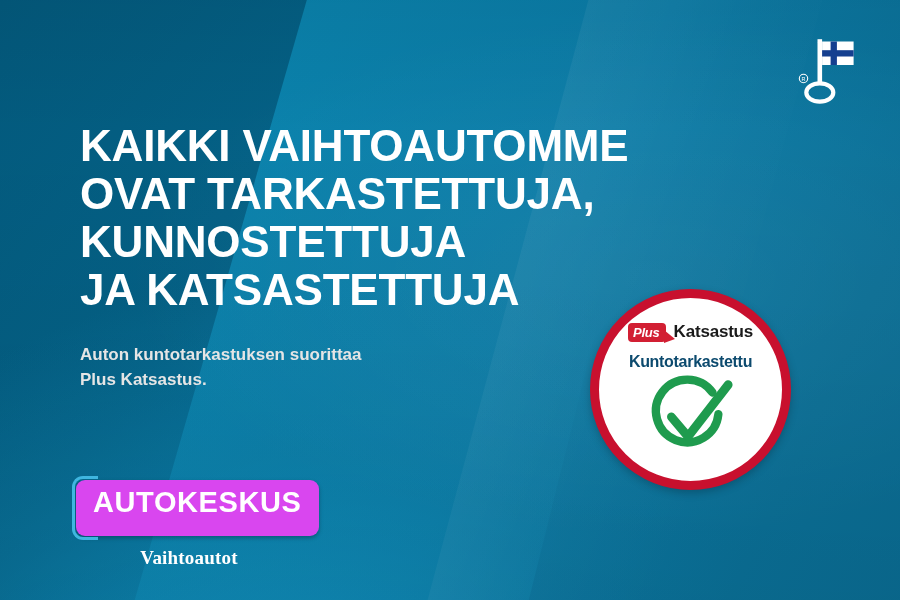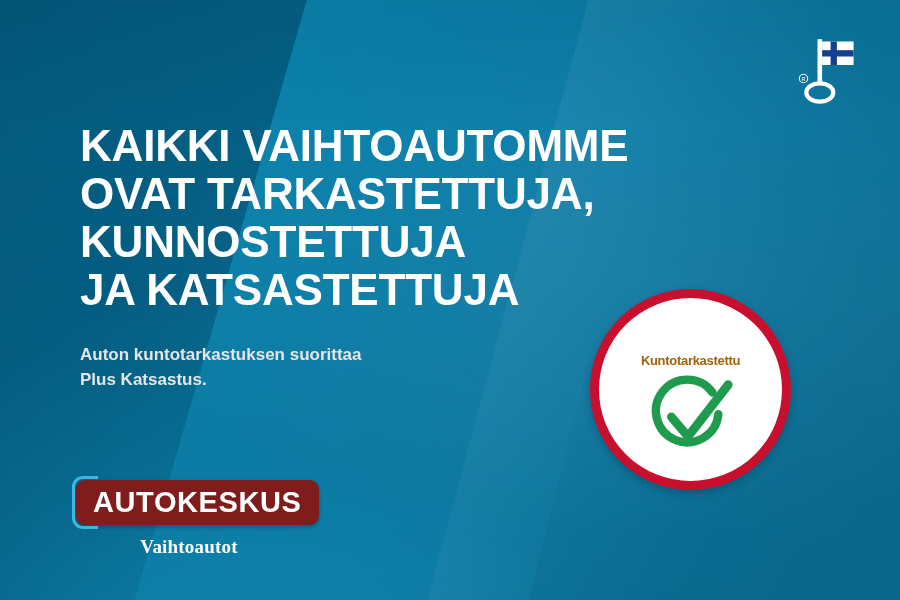--- a/index.html
+++ b/index.html
@@ -87,23 +87,23 @@
   
   .ak-logo-wrap {
     position: absolute;
     left: 76px;
     top: 480px;
     width: 240px;
   }
   .ak-plate {
     position: relative;
     display: inline-block;
-    background: #7f1d1d;
+    background: #d946ef;
     border-radius: 9px;
-    padding: 6px 17px 7px 17px;
+    padding: 6px 17px 18px 17px;
     box-shadow: 0 2px 4px rgba(0,0,0,.28);
   }
   .ak-plate::before {
     content: "";
     position: absolute;
     left: -4px;
     top: -4px;
     bottom: -4px;
     width: 26px;
     border: 3px solid #3fb6e0;
@@ -200,22 +200,22 @@
     font-weight: bold;
     letter-spacing: -.2px;
     margin-left: 3px;
   }
   .badge-title {
     position: absolute;
     top: 55px;
     left: 0;
     right: 0;
     text-align: center;
-    color: #a16207;
-    font-size: 13px;
+    color: #0c4a6e;
+    font-size: 16px;
     font-weight: bold;
     letter-spacing: -.3px;
   }
   .badge-check {
     position: absolute;
     bottom: 16px;
     left: 50%;
     transform: translateX(-50%);
   }
 </style>
@@ -254,20 +254,27 @@
       <rect x="30.5" y="13.2" width="4.6" height="3" fill="#ffffff"></rect>
 
       <circle cx="16.5" cy="52.5" r="4.2" fill="none" stroke="#ffffff" stroke-width="1.1"></circle>
       <text x="16.5" y="55.1" font-family="Liberation Sans, sans-serif" font-size="5.4" fill="#ffffff" text-anchor="middle">R</text>
     </svg>
   </div>
 
   <div class="badge">
     <div class="badge-inner">
 
+      <div class="badge-brand">
+        <span class="plus-mark">
+          <span class="plus-mark-text">Plus</span>
+          <span class="plus-tail"></span>
+        </span>
+        <span class="badge-brand-word">Katsastus</span>
+      </div>
 
       <div class="badge-title">Kuntotarkastettu</div>
 
       <div class="badge-check">
         <svg viewBox="0 0 100 92" width="98" height="90" aria-hidden="true">
 
           <path d="M72 22 A32 32 0 1 0 78 44" fill="none" stroke="#1f9b4e" stroke-width="8.5" stroke-linecap="round"></path>
 
           <path d="M30 47 L47 67 L88 14" fill="none" stroke="#1f9b4e" stroke-width="9" stroke-linecap="round" stroke-linejoin="round"></path>
         </svg>

